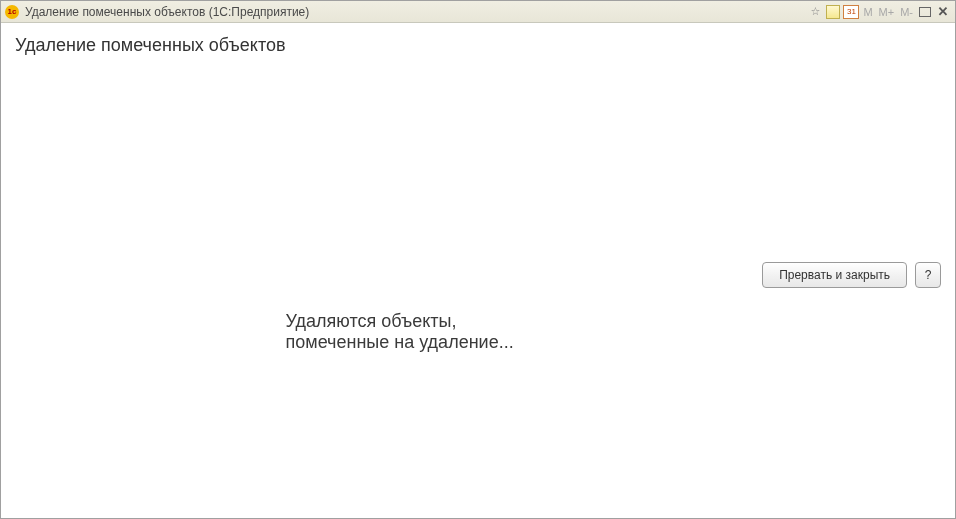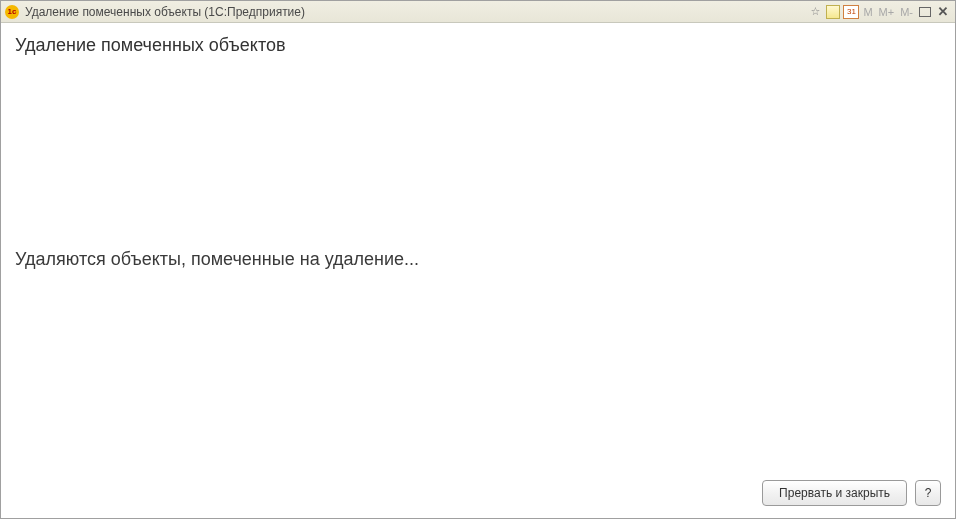--- a/index.html
+++ b/index.html
@@ -87,21 +87,21 @@
   .tb-max {
     width: 12px; height: 10px;
     border: 1px solid #666;
     margin: 0 2px;
   }
   .tb-close { color: #555; font-size: 13px; font-weight: bold; padding: 0 3px; }
   .content {
     flex: 1;
     padding: 12px 14px;
     display: flex;
-    flex-direction: column;
+    flex-direction: row;
     position: relative;
   }
   .page-title {
     font-size: 18px;
     color: #333;
     font-weight: normal;
     margin-bottom: 8px;
   }
   .middle {
     flex: 1;
@@ -168,21 +168,21 @@
   }
 </style>
 </head>
 <body>
 
 <div class="window">
 
   <div class="titlebar">
     <div class="titlebar-left">
       <div class="app-icon">1c</div>
-      <div class="titlebar-title">Удаление помеченных объекты  (1С:Предприятие)</div>
+      <div class="titlebar-title">Удаление помеченных объектов  (1С:Предприятие)</div>
     </div>
     <div class="titlebar-right">
       <div class="tb-icon tb-star">☆</div>
       <div class="tb-icon">
           <div class="tb-sheet"></div>
         </div>
       <div class="tb-icon">
           <div class="tb-cal">31</div>
         </div>
       <div class="tb-text">M</div>

